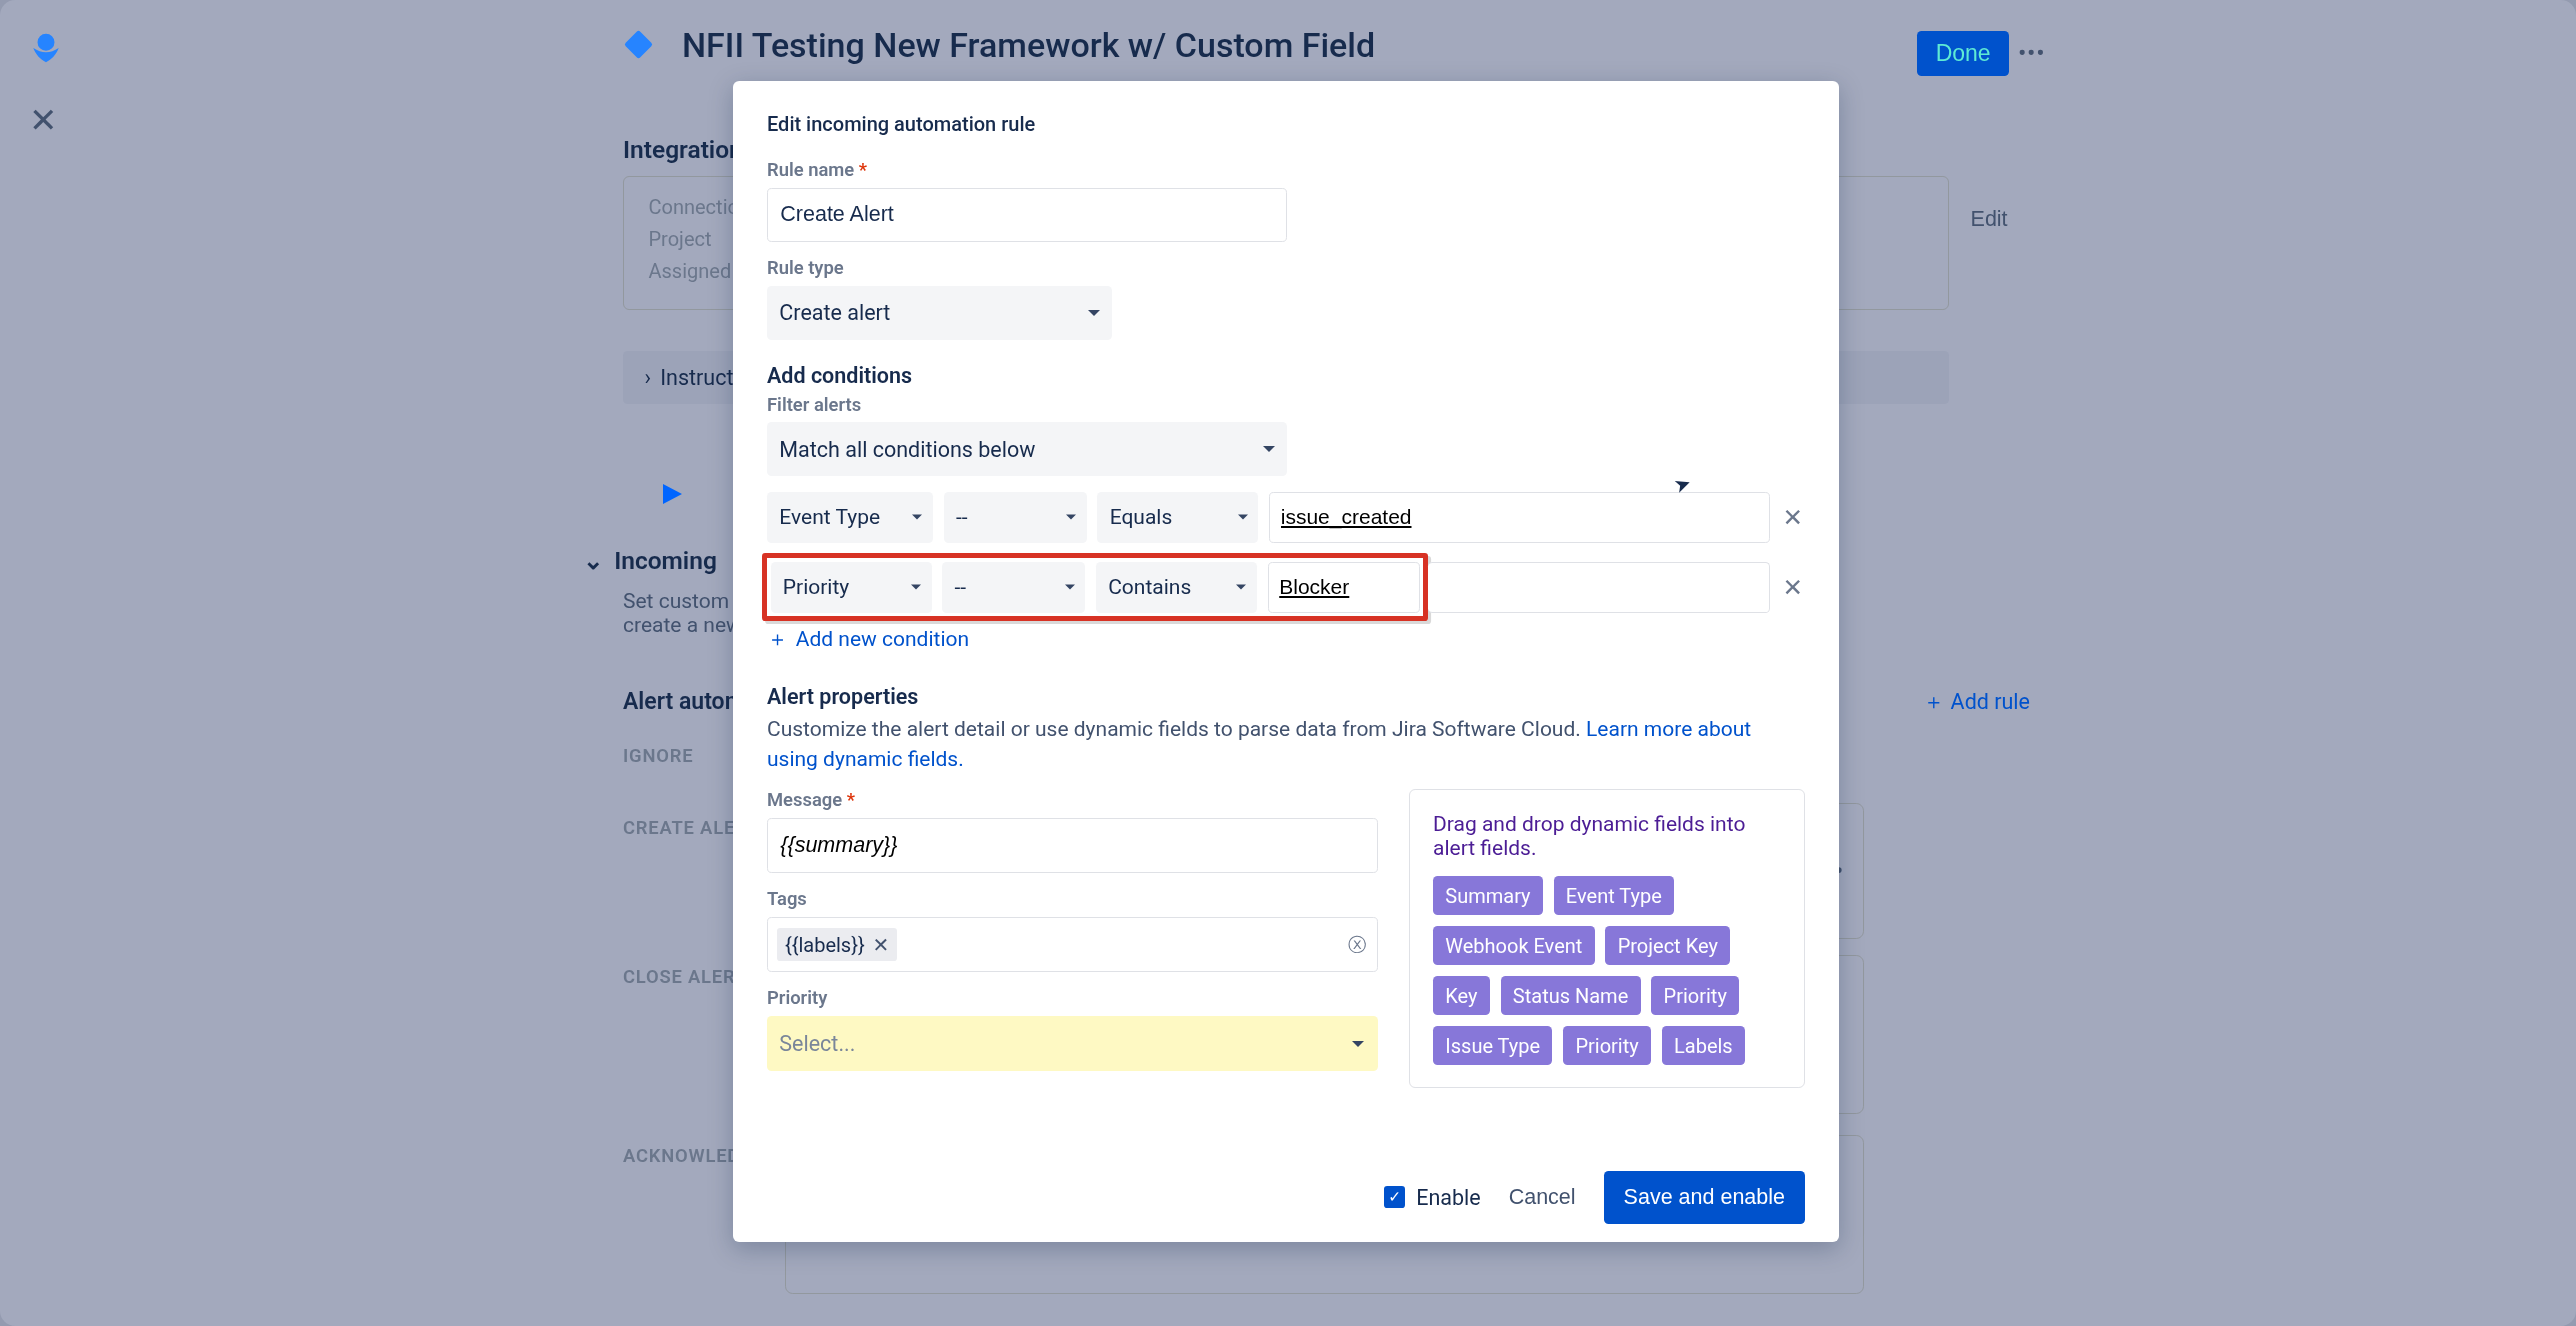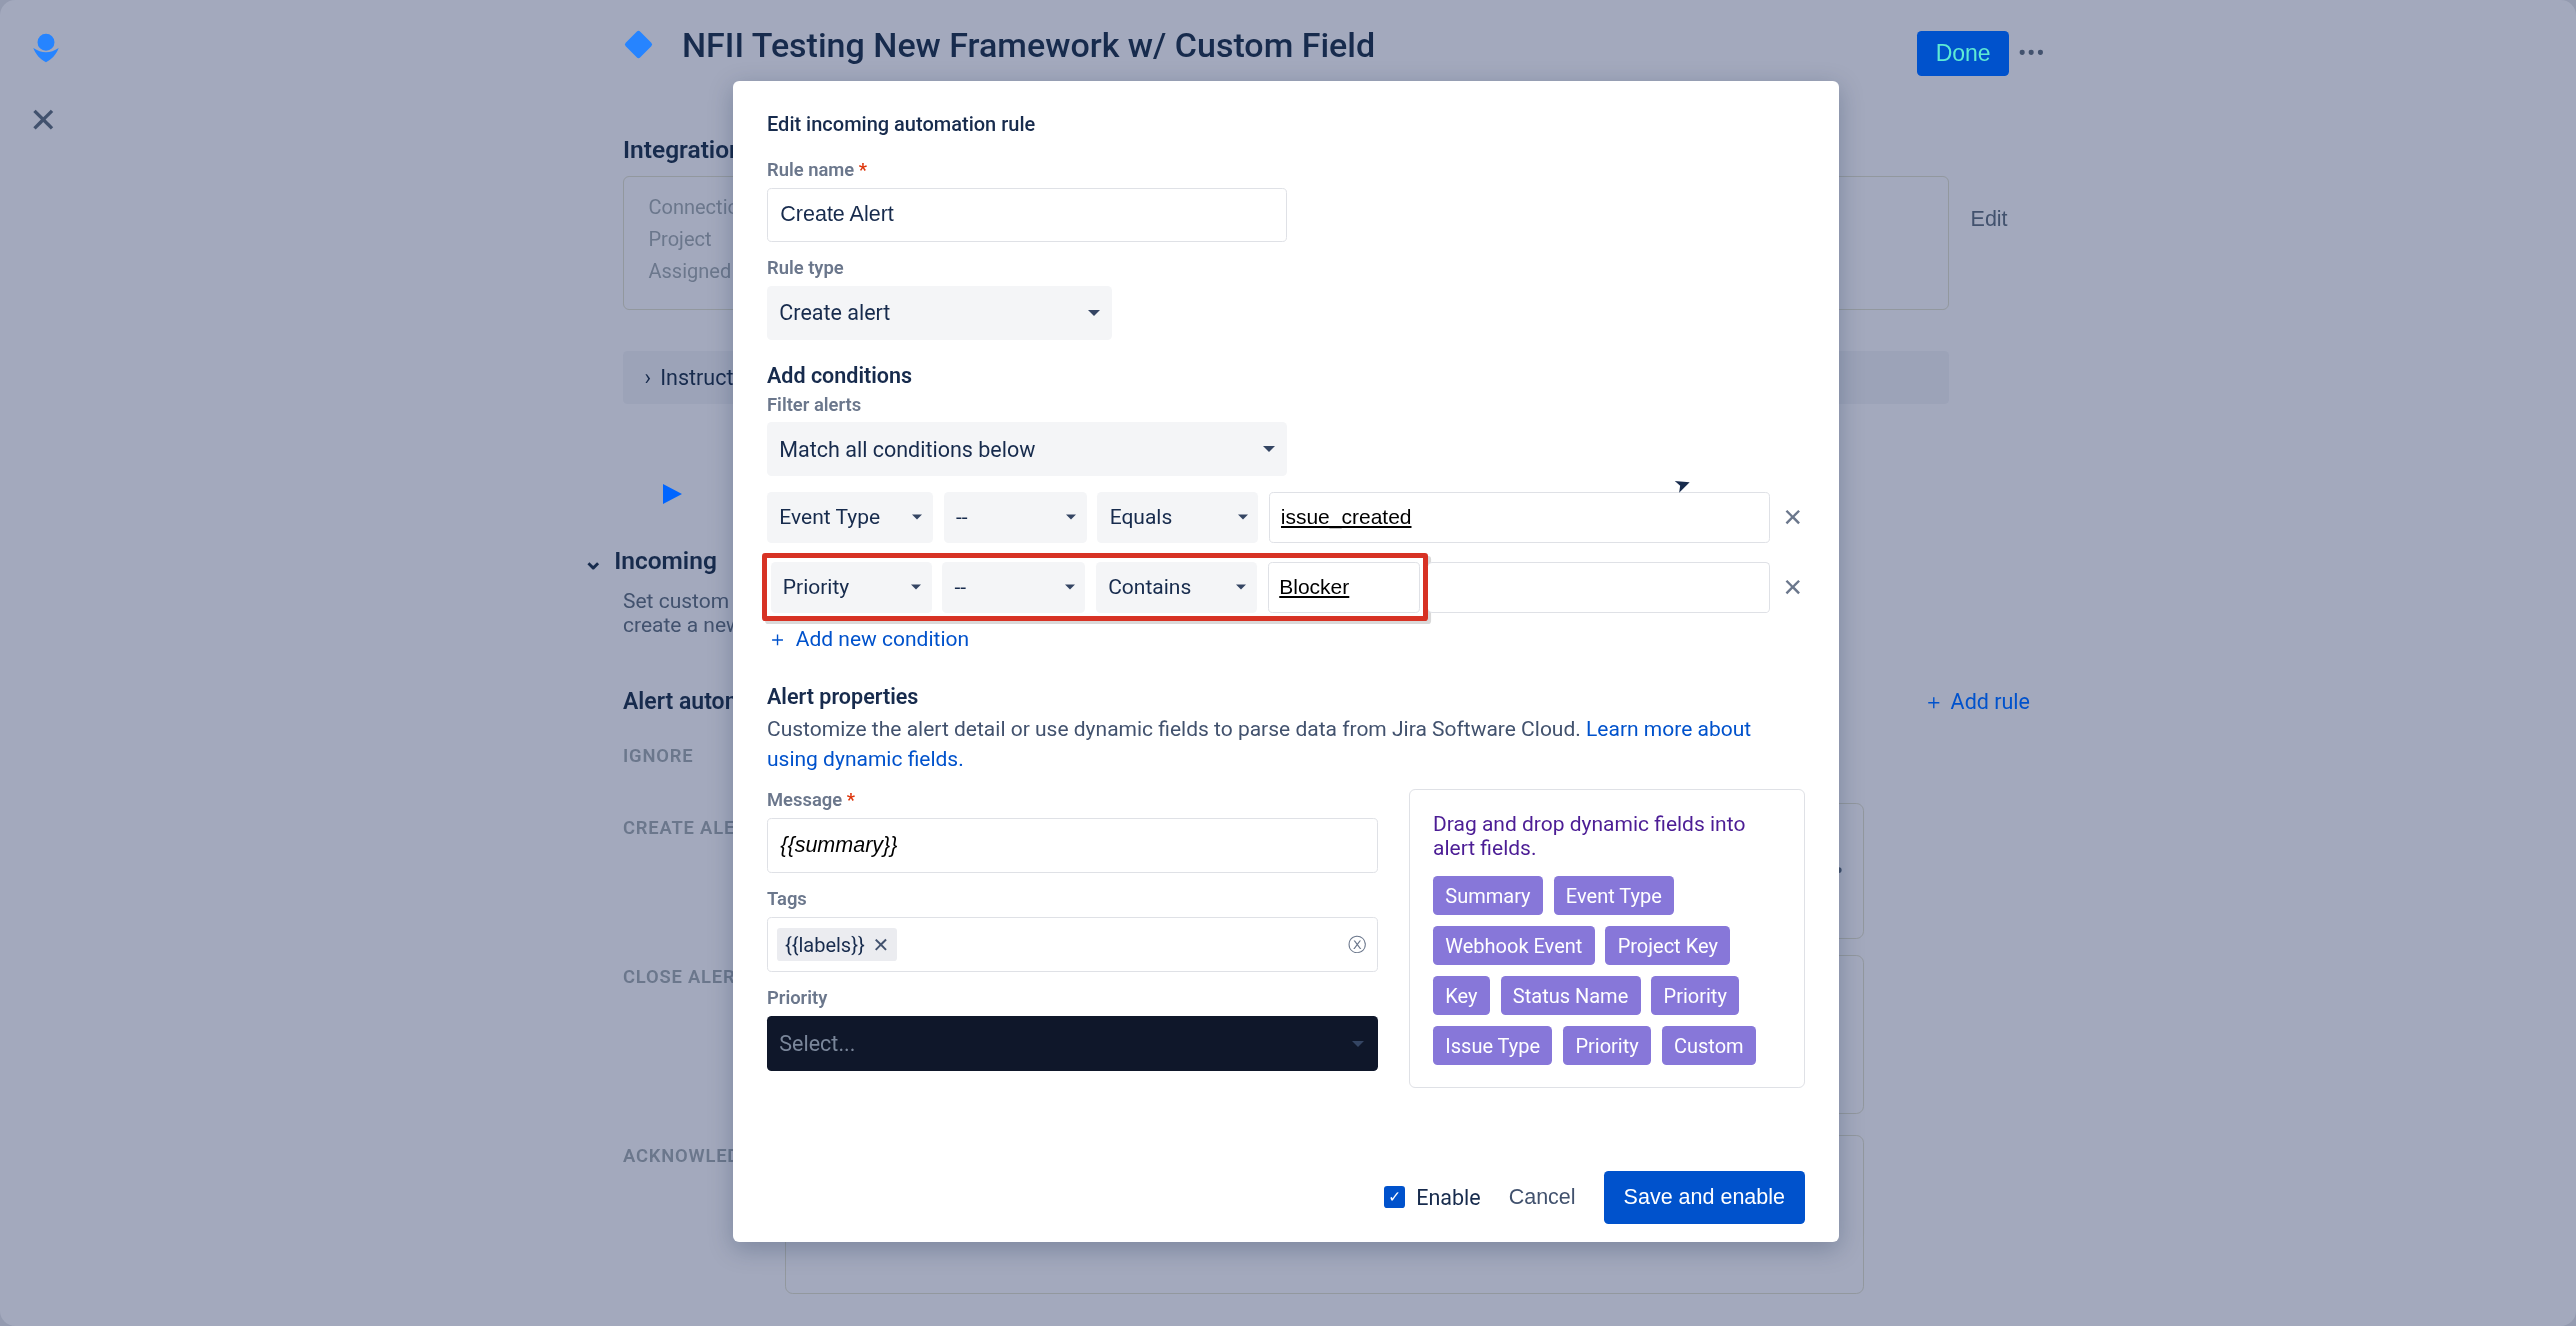--- a/index.html
+++ b/index.html
@@ -367,21 +367,21 @@
 .tag-chip-x { color: #42526E; cursor: pointer; }
 .tags-clear {
   position: absolute;
   right: 10.7px;
   color: #6B778C;
   font-size: 18.4px;
 }
 .priority-select {
   width: 100%;
   height: 55px;
-  background: #0f172a;
+  background: #fef9c3;
   border: none;
   border-radius: 4.6px;
   padding: 0 38px 0 12.3px;
   font-size: 21.5px;
   color: #7A869A;
   display: flex;
   align-items: center;
   position: relative;
 }
 .priority-select::after {
@@ -636,21 +636,21 @@
         <div class="chips">
           <div class="chip">Summary</div>
           <div class="chip">Event Type</div>
           <div class="chip">Webhook Event</div>
           <div class="chip">Project Key</div>
           <div class="chip">Key</div>
           <div class="chip">Status Name</div>
           <div class="chip">Priority</div>
           <div class="chip">Issue Type</div>
           <div class="chip">Priority</div>
-          <div class="chip">Custom</div>
+          <div class="chip">Labels</div>
         </div>
       </div>
     </div>
   </div>
 
   <div class="modal-footer">
     <div class="enable-wrap">
       <div class="checkbox">✓</div>
       <span>Enable</span>
     </div>

